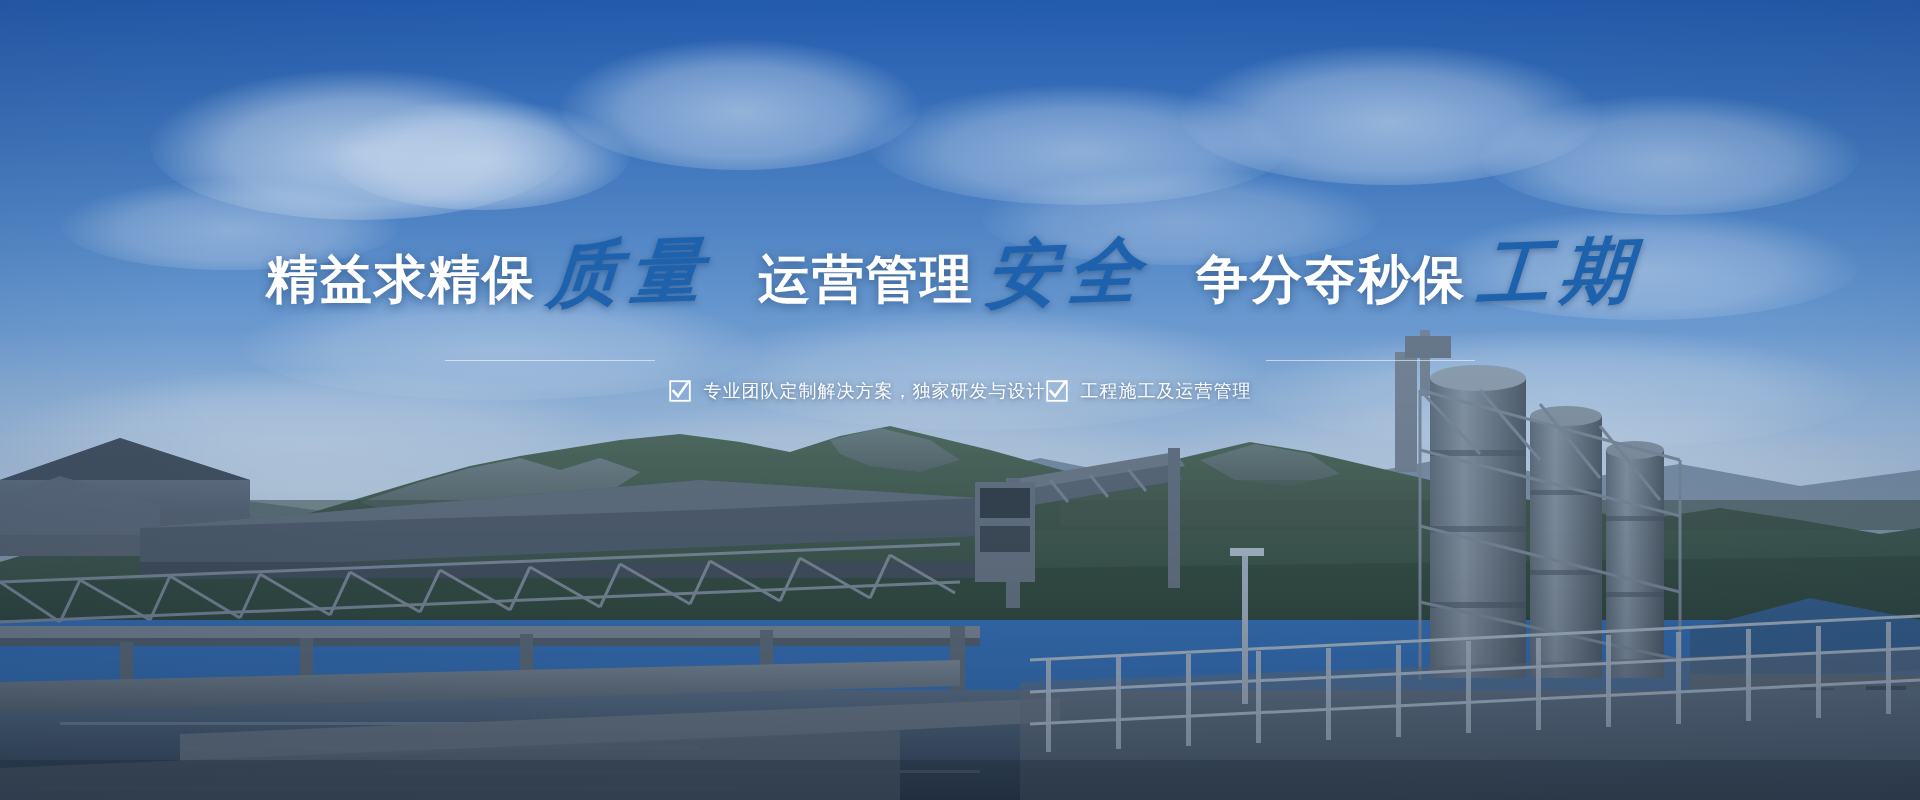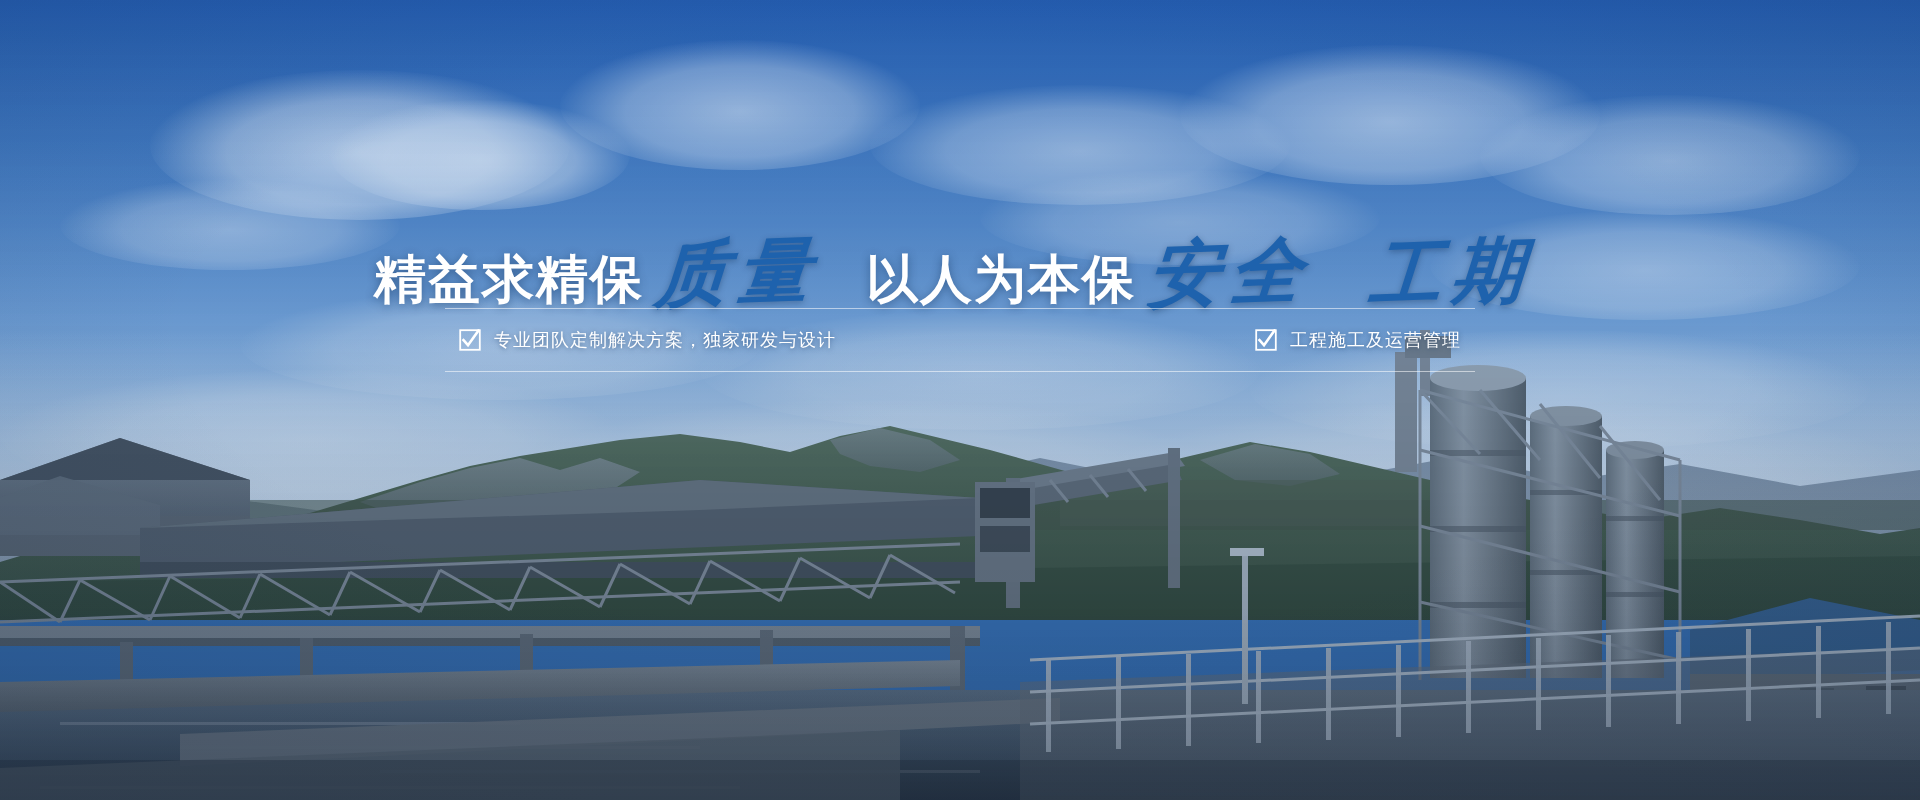--- a/index.html
+++ b/index.html
@@ -89,22 +89,22 @@
     font-family:"DejaVu Serif","Liberation Serif",serif;
     font-style:italic;letter-spacing:10px;
     padding:0 12px;
     transform:skewX(-6deg) rotate(-2deg);
     display:inline-block;
     text-shadow:0 2px 6px rgba(10,35,70,.35);
   }
   .hl-gap{display:inline-block;width:34px;}
 
   .rules{
-    position:relative;width:1030px;
-    display:flex;flex-direction:column;align-items:flex-end;
+    position:relative;margin-top:52px;width:1030px;
+    display:flex;flex-direction:row;align-items:flex-start;
   }
   .rule{width:1030px;height:1px;background:rgba(255,255,255,.55);}
   .bullets{
     width:1030px;height:62px;
     display:flex;align-items:center;justify-content:space-between;
     box-sizing:border-box;padding:0 14px;
   }
   .bullet{display:flex;align-items:center;gap:13px;}
   .chk{width:22px;height:22px;position:relative;flex:0 0 auto;display:block;}
   .blabel{
@@ -319,23 +319,24 @@
 
   <div class="tint"></div>
   <div class="vignette"></div>
 
   <div class="content">
 
     <div class="headline">
       <span class="hl-plain">精益求精保</span>
       <span class="hl-accent">质量</span>
       <span class="hl-gap"></span>
-      <span class="hl-plain">以人为本保</span>
+      <span class="hl-plain">运营管理</span>
       <span class="hl-accent">安全</span>
       <span class="hl-gap"></span>
+      <span class="hl-plain">争分夺秒保</span>
       <span class="hl-accent">工期</span>
     </div>
 
     <div class="rules">
       <div class="rule"></div>
 
       <div class="bullets">
 
         <div class="bullet">
           <svg class="chk" viewBox="0 0 22 22">

